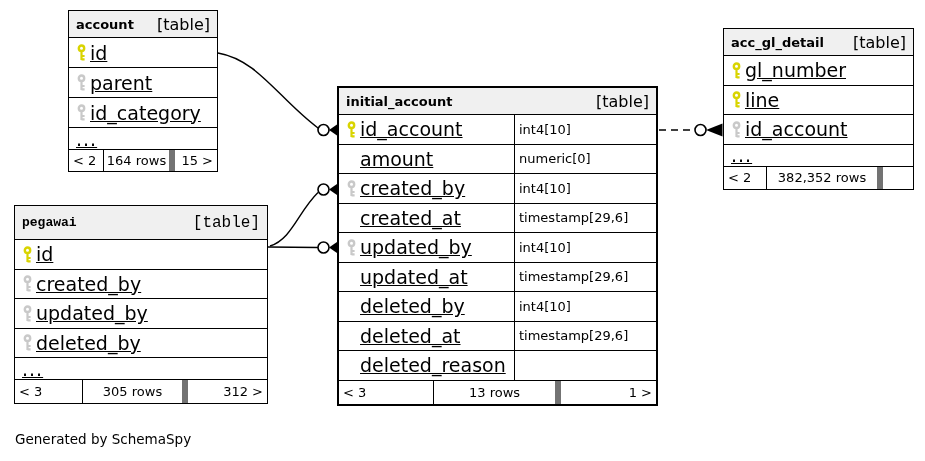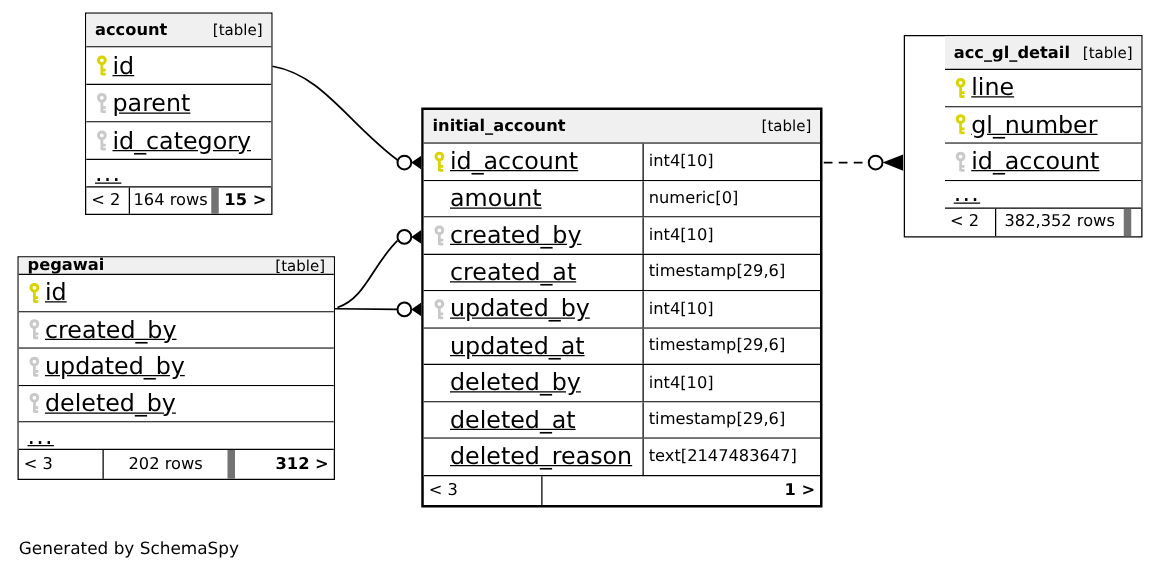--- a/index.html
+++ b/index.html
@@ -12,64 +12,64 @@
     border: 1px solid #000;
     z-index: 2;
   }
   .tbl-header {
     display: flex; justify-content: space-between; align-items: center;
     background: #f0f0f0;
     border-bottom: 1px solid #000;
     padding: 0 7px;
   }
   .tbl-name { font-weight: bold; font-size: 13px; }
-  .tbl-tag  { font-size: 12px; }
+  .tbl-tag  { font-size: 16px; }
 
   .tbl-row { display: flex; align-items: center; border-bottom: 1px solid #000; background: #fff; }
   .key-slot { width: 21px; padding-left: 7px; display: inline-flex; align-items: center; flex: none; }
   .col-name { font-size: 19px; white-space: nowrap; text-decoration: underline; }
   .tbl-row.ellipsis .col-name { padding-left: 7px; letter-spacing: 1px; }
 
   .name-cell { display: flex; align-items: center; height: 100%; width: 176px; flex: none; border-right: 1px solid #000; }
   .type-cell { font-size: 13px; padding-left: 4px; white-space: nowrap; }
 
   .tbl-footer { display: flex; align-items: stretch; font-size: 13px; }
   .f-cell { display: flex; align-items: center; padding: 0 4px; white-space: nowrap; }
   .f-cell.c1 { justify-content: flex-start; border-right: 1px solid #000; }
   .f-cell.c2 { justify-content: center;     border-right: 6px solid #737373; }
-  .f-cell.c3 { justify-content: flex-end; flex: 1; font-weight: bold; }
+  .f-cell.c3 { justify-content: flex-end; flex: 1; }
 
   
   .t-account { left: 68px; top: 10px; width: 150px; }
   .t-account .tbl-header { height: 27px; }
   .t-account .tbl-row { height: 30px; }
   .t-account .tbl-row.ellipsis { height: 22px; }
   .t-account .tbl-footer { height: 21px; }
   .t-account .f-cell.c1 { width: 35px; }
   .t-account .f-cell.c2 { width: 71px; }
 
   
   .t-pegawai { left: 14px; top: 205px; width: 254px; }
-  .t-pegawai .tbl-header { height: 14px; }
+  .t-pegawai .tbl-header { height: 34px; font-family: Liberation Mono, monospace; }
   .t-pegawai .tbl-row { height: 29.5px; }
   .t-pegawai .tbl-row.ellipsis { height: 22px; }
   .t-pegawai .tbl-footer { height: 23px; }
   .t-pegawai .f-cell.c1 { width: 68px; }
   .t-pegawai .f-cell.c2 { width: 105px; }
 
   
   .t-initial { left: 337px; top: 86px; width: 321px; border-width: 2px; }
   .t-initial .tbl-header { height: 27px; }
   .t-initial .tbl-row { height: 29.5px; }
   .t-initial .tbl-footer { height: 23px; }
   .t-initial .f-cell.c1 { width: 95px; }
   .t-initial .f-cell.c2 { width: 127px; }
 
   
-  .t-accgl { left: 723px; top: 28px; width: 191px; padding-left: 32px; }
+  .t-accgl { left: 723px; top: 28px; width: 191px; }
   .t-accgl .tbl-header { height: 27px; }
   .t-accgl .tbl-row { height: 29.5px; }
   .t-accgl .tbl-row.ellipsis { height: 22px; }
   .t-accgl .tbl-footer { height: 22px; }
   .t-accgl .f-cell.c1 { width: 43px; }
   .t-accgl .f-cell.c2 { width: 116px; }
 
   .connector-layer {
     position: absolute; left: 0; top: 0; width: 925px; height: 461px;
     z-index: 10; pointer-events: none;
@@ -195,21 +195,21 @@
           </svg>
         </span>
         <span class="col-name">deleted_by</span>
       </div>
       <div class="tbl-row ellipsis">
         <span class="col-name">...</span>
       </div>
     </div>
   <div class="tbl-footer">
     <span class="f-cell c1">&lt; 3</span>
-    <span class="f-cell c2">202 rows</span>
+    <span class="f-cell c2">305 rows</span>
     <span class="f-cell c3">312 &gt;</span>
   </div>
 </div>
 
 <div class="table-box t-initial">
   <div class="tbl-header">
     <span class="tbl-name">initial_account</span>
     <span class="tbl-tag">[table]</span>
   </div>
   <div class="rows">
@@ -282,52 +282,52 @@
           <span class="key-slot"></span>
           <span class="col-name">deleted_at</span>
         </span>
         <span class="type-cell">timestamp[29,6]</span>
       </div>
       <div class="tbl-row">
         <span class="name-cell">
           <span class="key-slot"></span>
           <span class="col-name">deleted_reason</span>
         </span>
-        <span class="type-cell">text[2147483647]</span>
       </div>
     </div>
   <div class="tbl-footer">
     <span class="f-cell c1">&lt; 3</span>
+    <span class="f-cell c2">13 rows</span>
     <span class="f-cell c3">1 &gt;</span>
   </div>
 </div>
 
 <div class="table-box t-accgl">
   <div class="tbl-header">
     <span class="tbl-name">acc_gl_detail</span>
     <span class="tbl-tag">[table]</span>
   </div>
   <div class="rows">
       <div class="tbl-row">
         <span class="key-slot">
           <svg width="11" height="17" viewBox="0 0 11 17">
             <circle cx="5.5" cy="4.2" r="2.7" fill="none" stroke="#d9d400" stroke-width="2.4"></circle>
             <path d="M5.5 7 V16 M5.5 12 H8.6 M5.5 15.3 H8.6" fill="none" stroke="#d9d400" stroke-width="2.2"></path>
           </svg>
         </span>
-        <span class="col-name">line</span>
+        <span class="col-name">gl_number</span>
       </div>
       <div class="tbl-row">
         <span class="key-slot">
           <svg width="11" height="17" viewBox="0 0 11 17">
             <circle cx="5.5" cy="4.2" r="2.7" fill="none" stroke="#d9d400" stroke-width="2.4"></circle>
             <path d="M5.5 7 V16 M5.5 12 H8.6 M5.5 15.3 H8.6" fill="none" stroke="#d9d400" stroke-width="2.2"></path>
           </svg>
         </span>
-        <span class="col-name">gl_number</span>
+        <span class="col-name">line</span>
       </div>
       <div class="tbl-row">
         <span class="key-slot">
           <svg width="11" height="17" viewBox="0 0 11 17">
             <circle cx="5.5" cy="4.2" r="2.7" fill="none" stroke="#c9c9c9" stroke-width="2.4"></circle>
             <path d="M5.5 7 V16 M5.5 12 H8.6 M5.5 15.3 H8.6" fill="none" stroke="#c9c9c9" stroke-width="2.2"></path>
           </svg>
         </span>
         <span class="col-name">id_account</span>
       </div>

